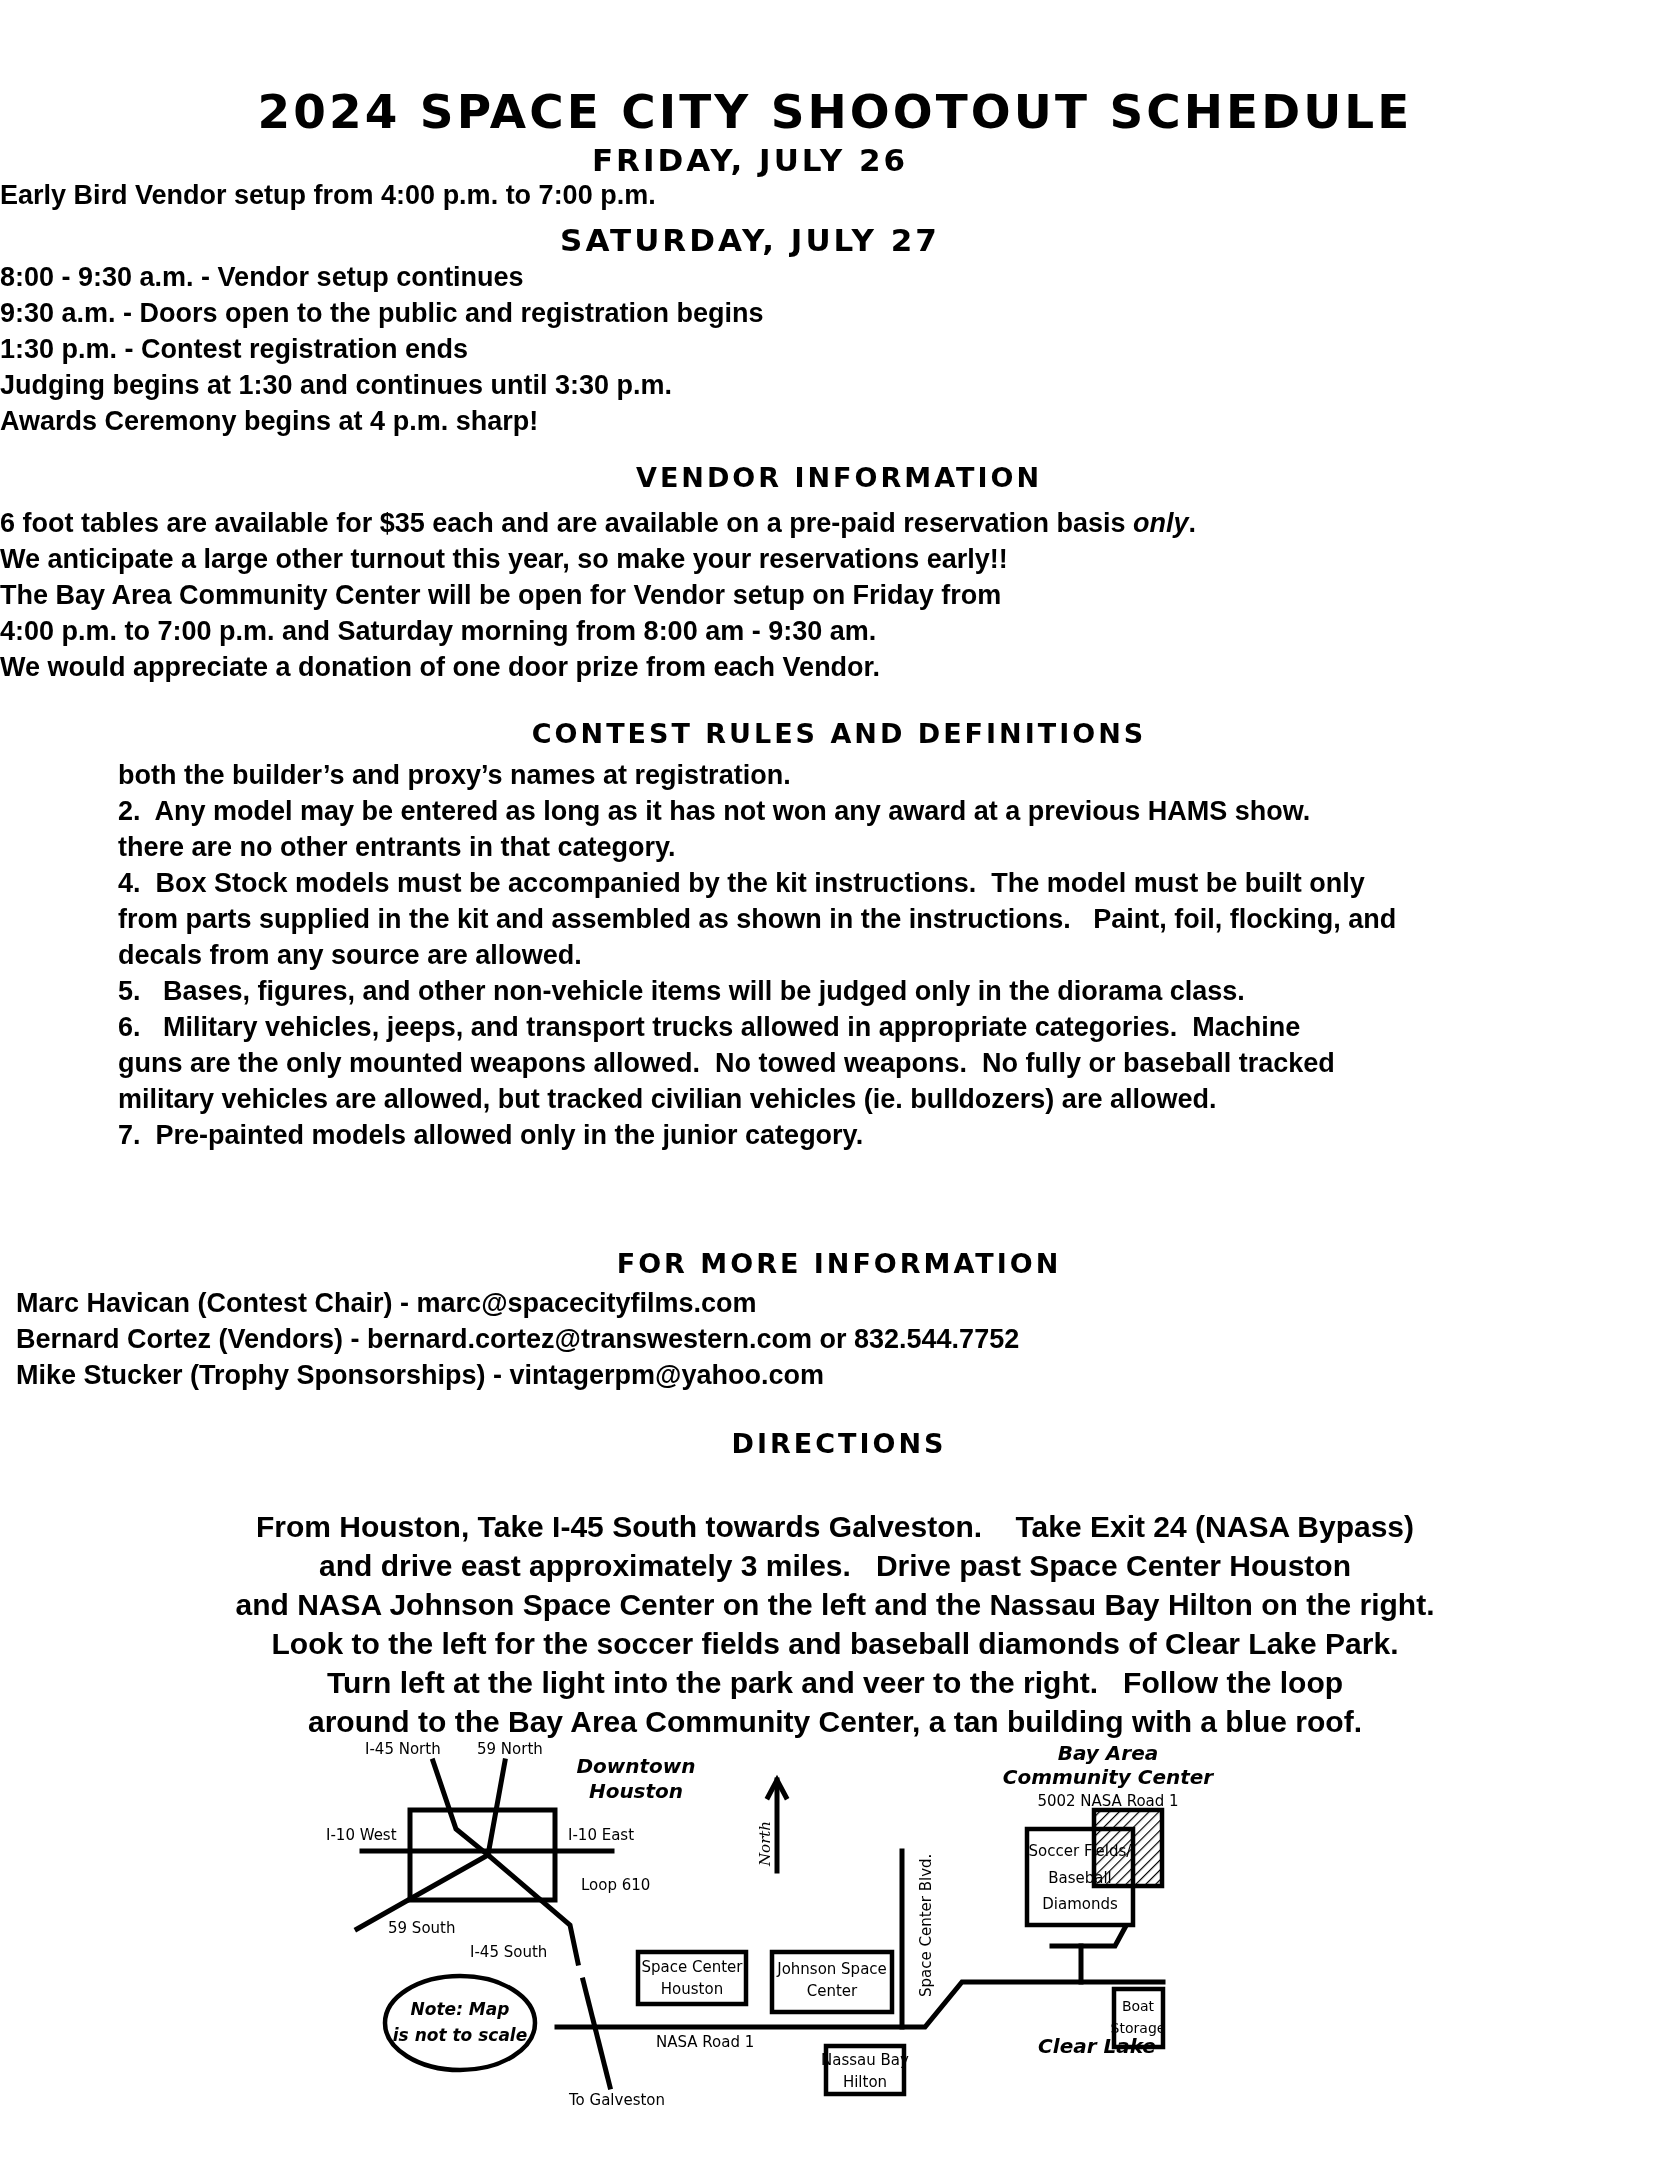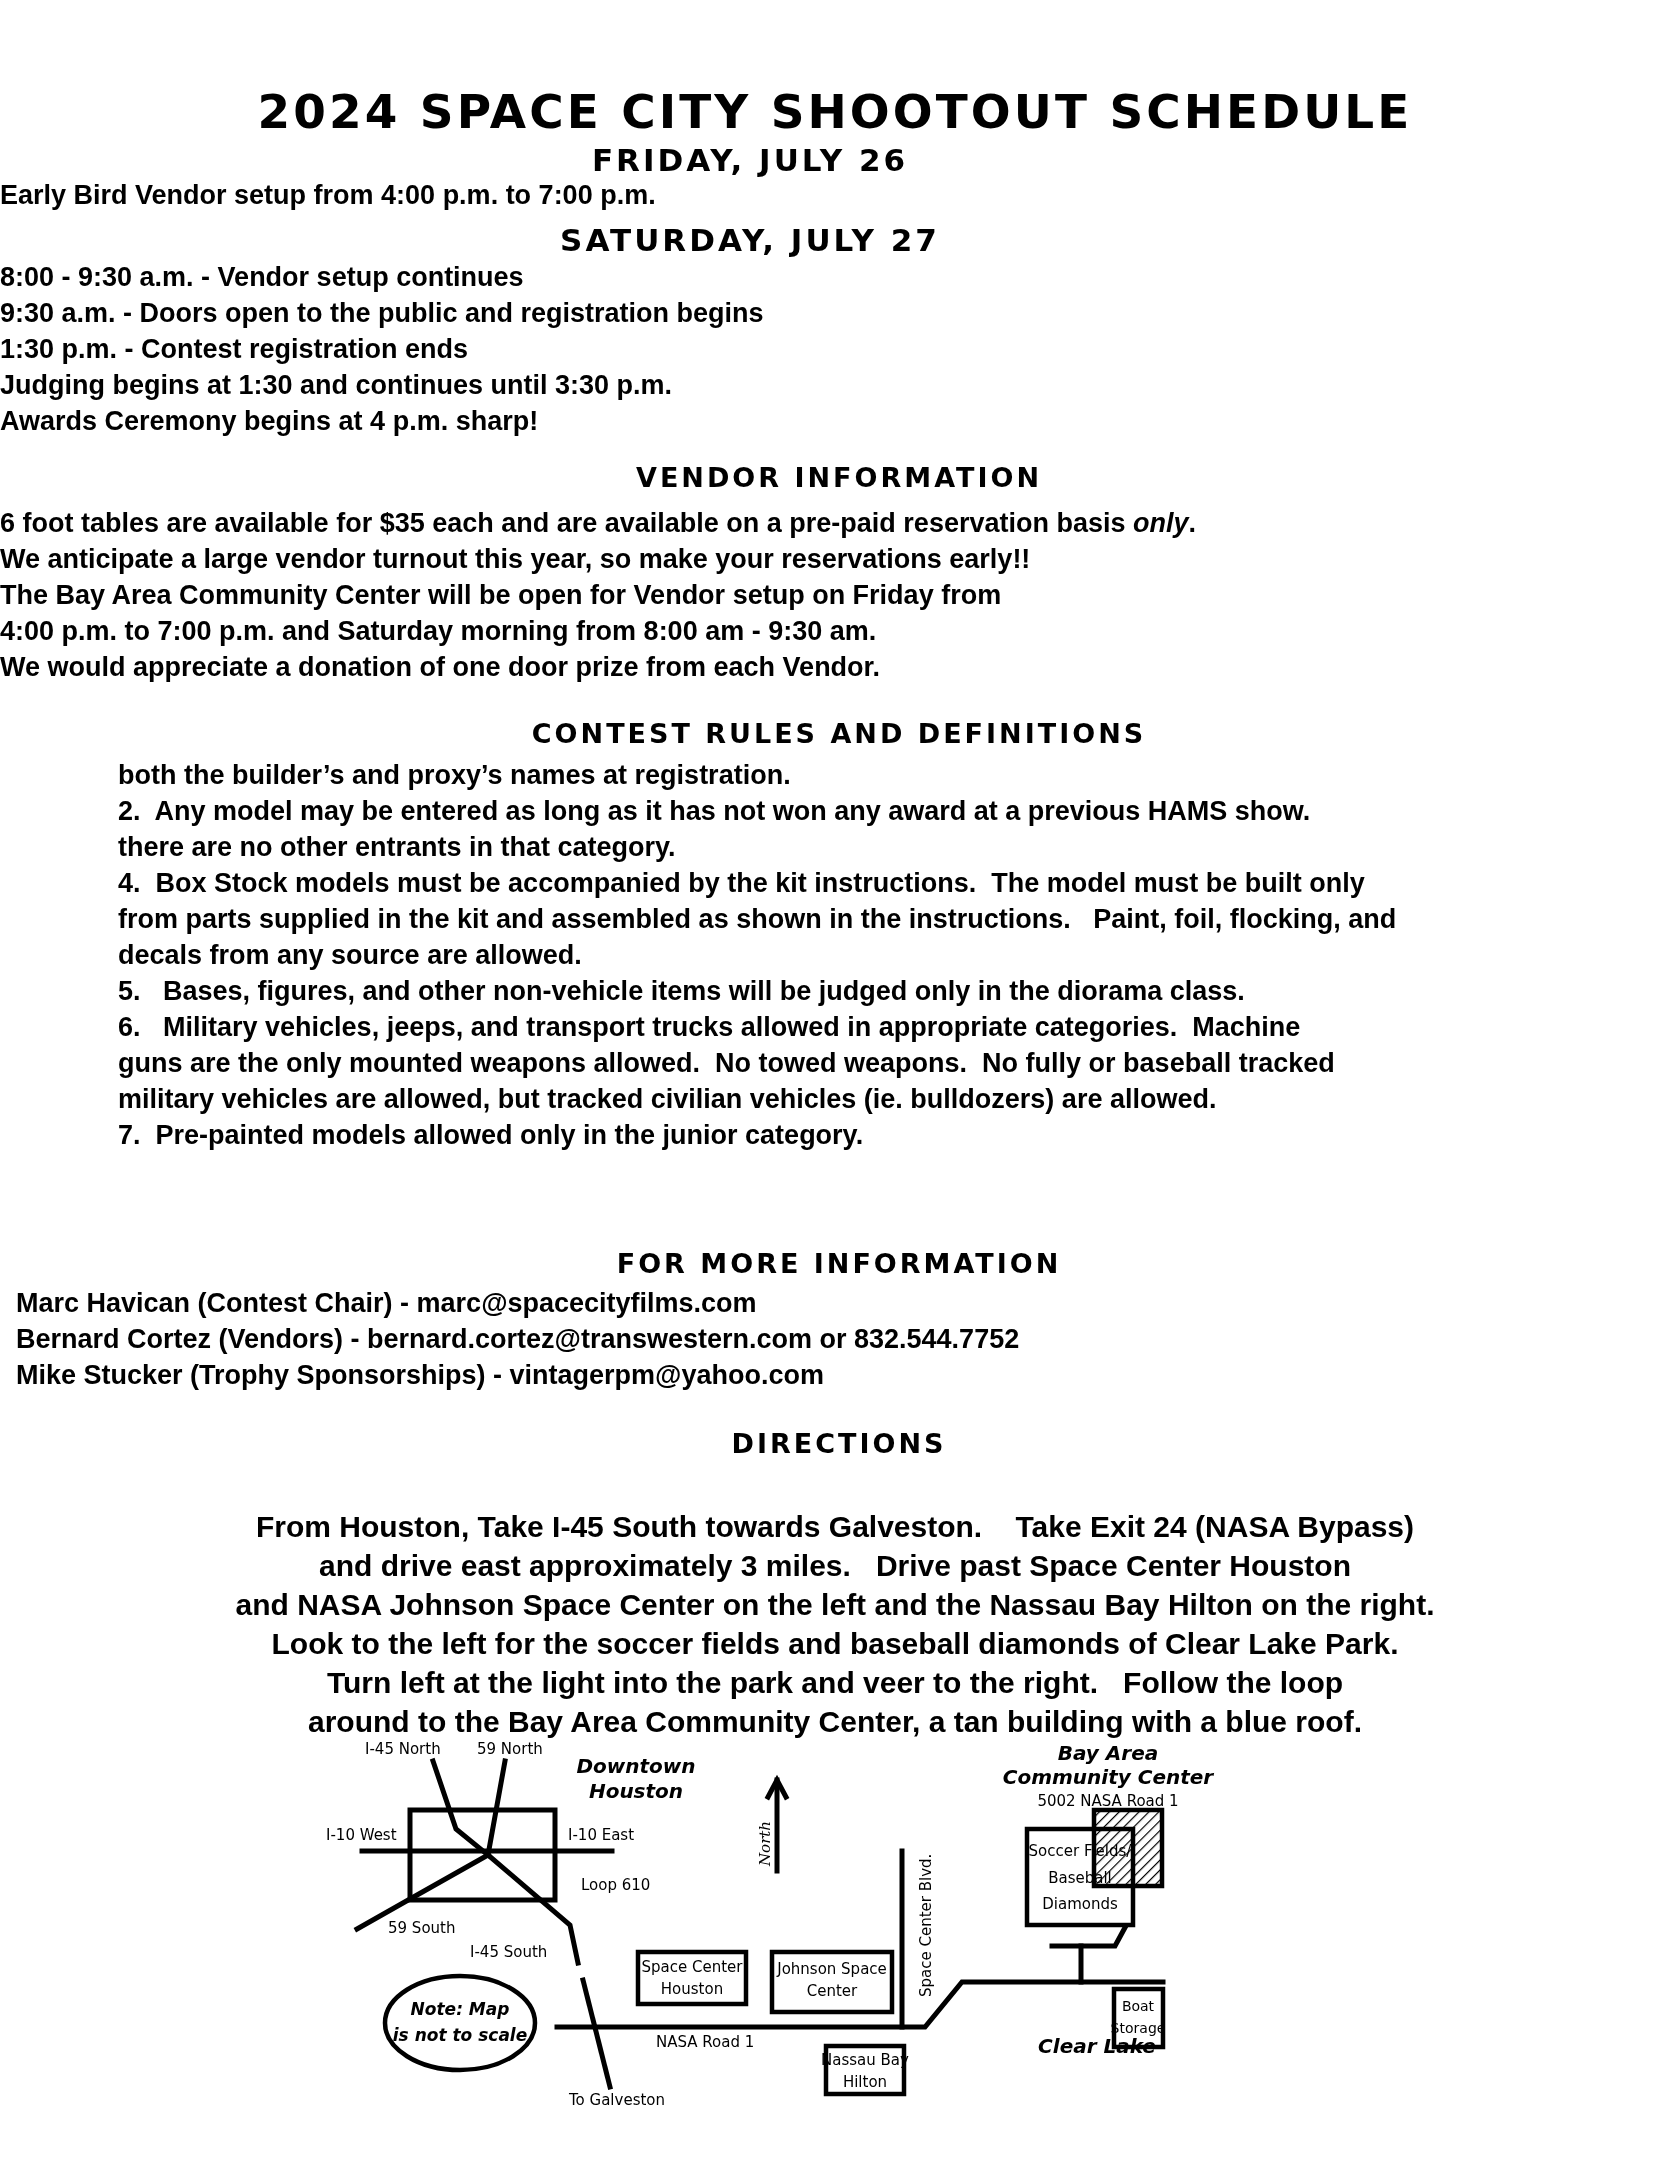--- a/index.html
+++ b/index.html
@@ -66,21 +66,21 @@
     <div>8:00 - 9:30 a.m. - Vendor setup continues</div>
     <div>9:30 a.m. - Doors open to the public and registration begins</div>
     <div>1:30 p.m.  - Contest registration ends</div>
     <div>Judging begins at 1:30 and continues until 3:30 p.m.</div>
     <div>Awards Ceremony begins at 4 p.m. sharp!</div>
   </div>
 
   <div class="section-h" style="top:460px;">VENDOR INFORMATION</div>
   <div class="lines" style="top:505px;">
     <div><span>6 foot tables are available for $35 each and are available on a pre-paid reservation basis </span><em>only</em><span>.</span></div>
-    <div>We anticipate a large vendor turnout this year, so make your reservations early!!</div>
+    <div>We anticipate a large other turnout this year, so make your reservations early!!</div>
     <div>The Bay Area Community Center will be open for Vendor setup on Friday from</div>
     <div>4:00 p.m. to 7:00 p.m. and Saturday morning from 8:00 am - 9:30 am.</div>
     <div>We would appreciate a donation of one door prize from each Vendor.</div>
   </div>
 
   <div class="section-h" style="top:716px;">CONTEST RULES AND DEFINITIONS</div>
   <div class="rules" style="top:757px;">
     <div>both the builder’s and proxy’s names at registration.</div>
     <div>2.  Any model may be entered as long as it has not won any award at a previous HAMS show.</div>
     <div>there are no other entrants in that category.</div>

